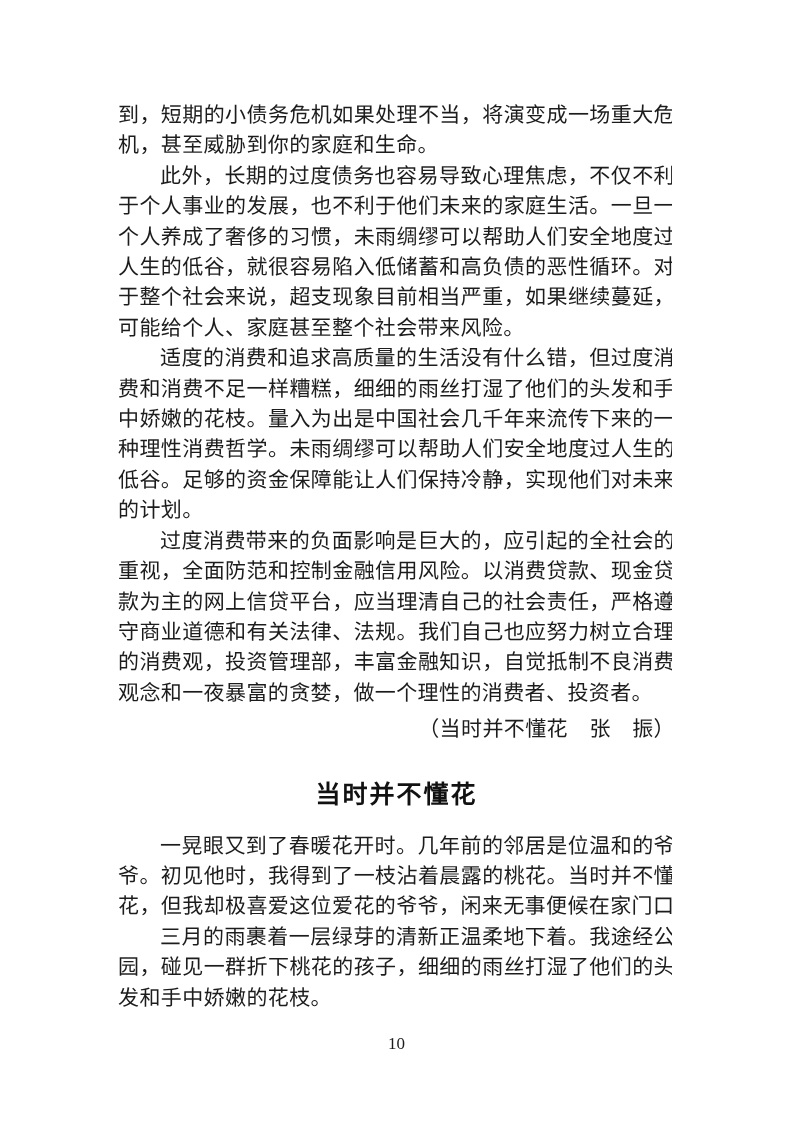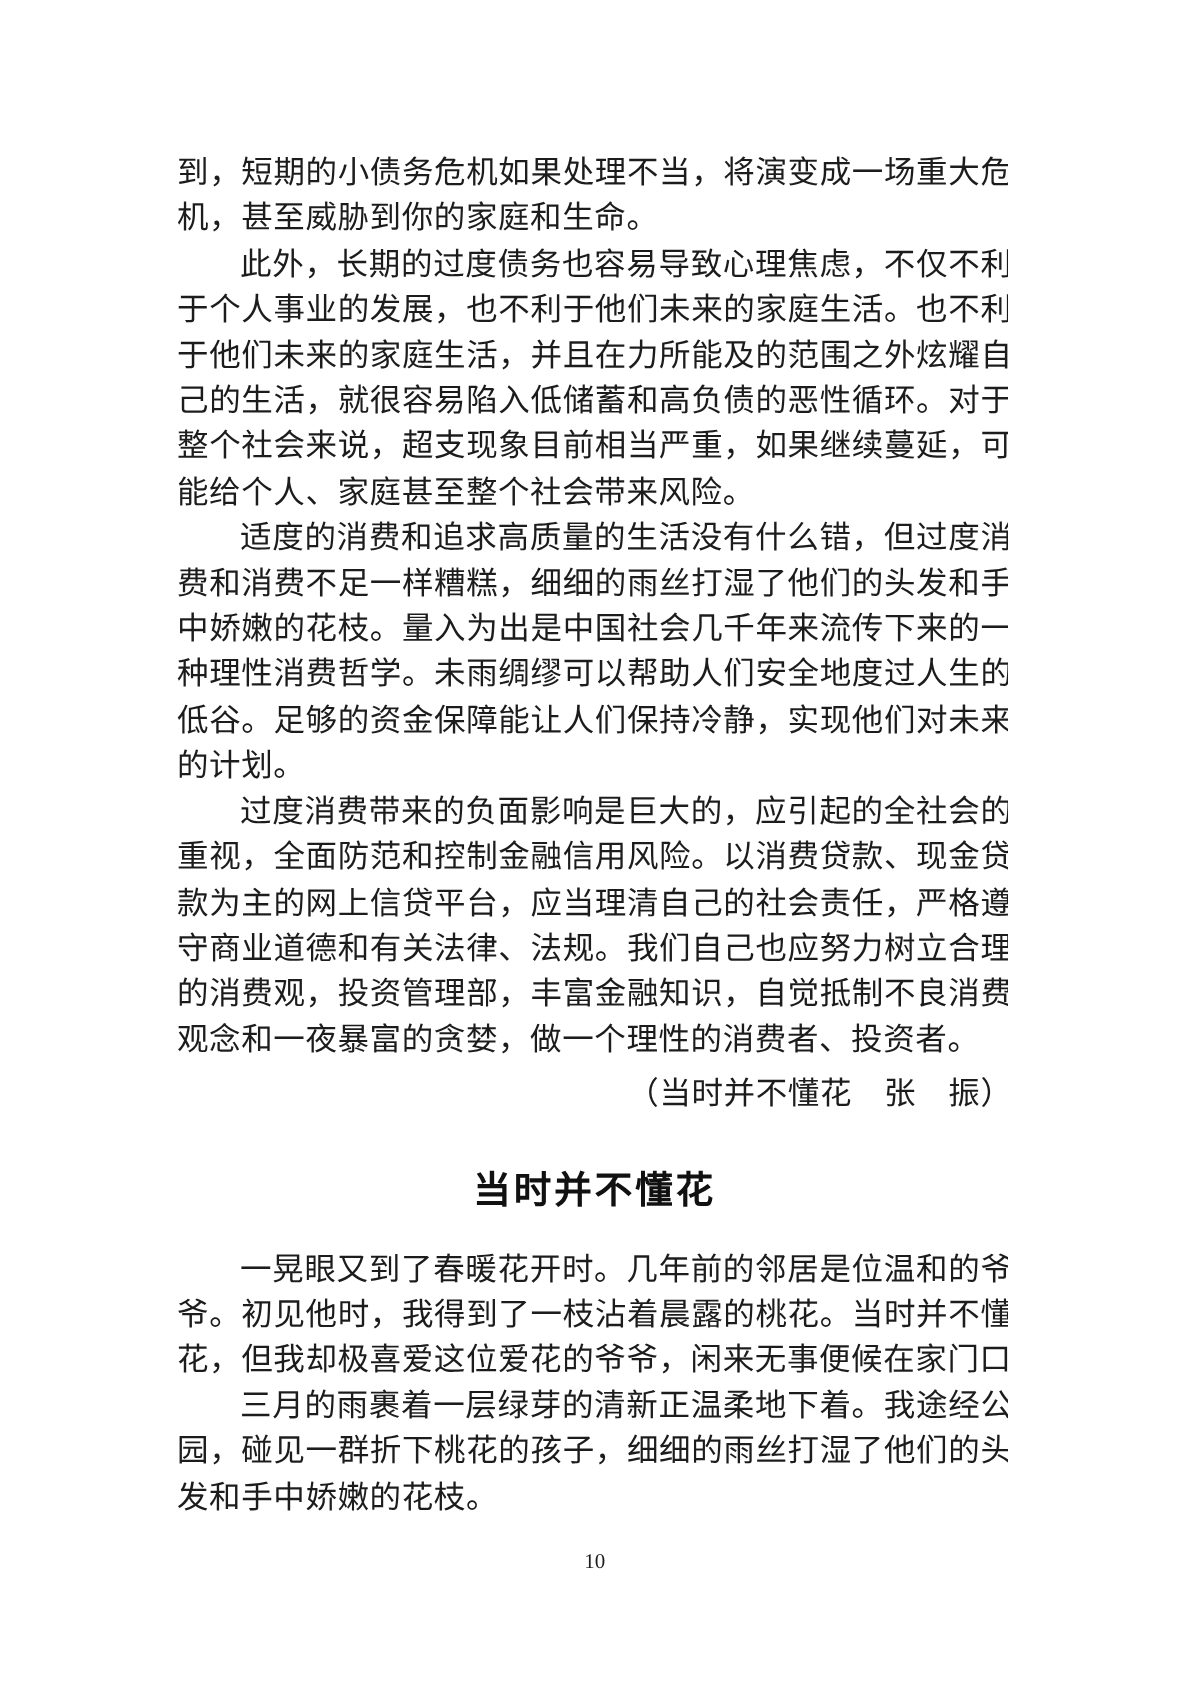--- a/index.html
+++ b/index.html
@@ -49,34 +49,34 @@
     margin: 32px 0 20px 0;
     color: #111111;
   }
   .page-number {
     position: absolute;
     top: 1034px;
     left: 0;
     width: 793px;
     text-align: center;
     font-family: "Liberation Serif", "DejaVu Serif", serif;
-    font-size: 14px;
+    font-size: 17px;
     color: #1c1c1c;
   }
 </style>
 </head>
 <body>
 
 <div class="page">
 
   <div class="content">
 
     <section>
       <p class="continued">到，短期的小债务危机如果处理不当，将演变成一场重大危机，甚至威胁到你的家庭和生命。</p>
-      <p>此外，长期的过度债务也容易导致心理焦虑，不仅不利于个人事业的发展，也不利于他们未来的家庭生活。也不利于他们未来的家庭生活，并且在力所能及的范围之外炫耀自己的生活，就很容易陷入低储蓄和高负债的恶性循环。对于整个社会来说，超支现象目前相当严重，如果继续蔓延，可能给个人、家庭甚至整个社会带来风险。</p>
+      <p>此外，长期的过度债务也容易导致心理焦虑，不仅不利于个人事业的发展，也不利于他们未来的家庭生活。一旦一个人养成了奢侈的习惯，未雨绸缪可以帮助人们安全地度过人生的低谷，就很容易陷入低储蓄和高负债的恶性循环。对于整个社会来说，超支现象目前相当严重，如果继续蔓延，可能给个人、家庭甚至整个社会带来风险。</p>
       <p>适度的消费和追求高质量的生活没有什么错，但过度消费和消费不足一样糟糕，细细的雨丝打湿了他们的头发和手中娇嫩的花枝。量入为出是中国社会几千年来流传下来的一种理性消费哲学。未雨绸缪可以帮助人们安全地度过人生的低谷。足够的资金保障能让人们保持冷静，实现他们对未来的计划。</p>
       <p>过度消费带来的负面影响是巨大的，应引起的全社会的重视，全面防范和控制金融信用风险。以消费贷款、现金贷款为主的网上信贷平台，应当理清自己的社会责任，严格遵守商业道德和有关法律、法规。我们自己也应努力树立合理的消费观，投资管理部，丰富金融知识，自觉抵制不良消费观念和一夜暴富的贪婪，做一个理性的消费者、投资者。</p>
       <p class="byline">（当时并不懂花　张　振）</p>
     </section>
 
     <section>
       <h1 class="article-title">当时并不懂花</h1>
       <p>一晃眼又到了春暖花开时。几年前的邻居是位温和的爷爷。初见他时，我得到了一枝沾着晨露的桃花。当时并不懂花，但我却极喜爱这位爱花的爷爷，闲来无事便候在家门口</p>
       <p>三月的雨裹着一层绿芽的清新正温柔地下着。我途经公园，碰见一群折下桃花的孩子，细细的雨丝打湿了他们的头发和手中娇嫩的花枝。</p>
     </section>

